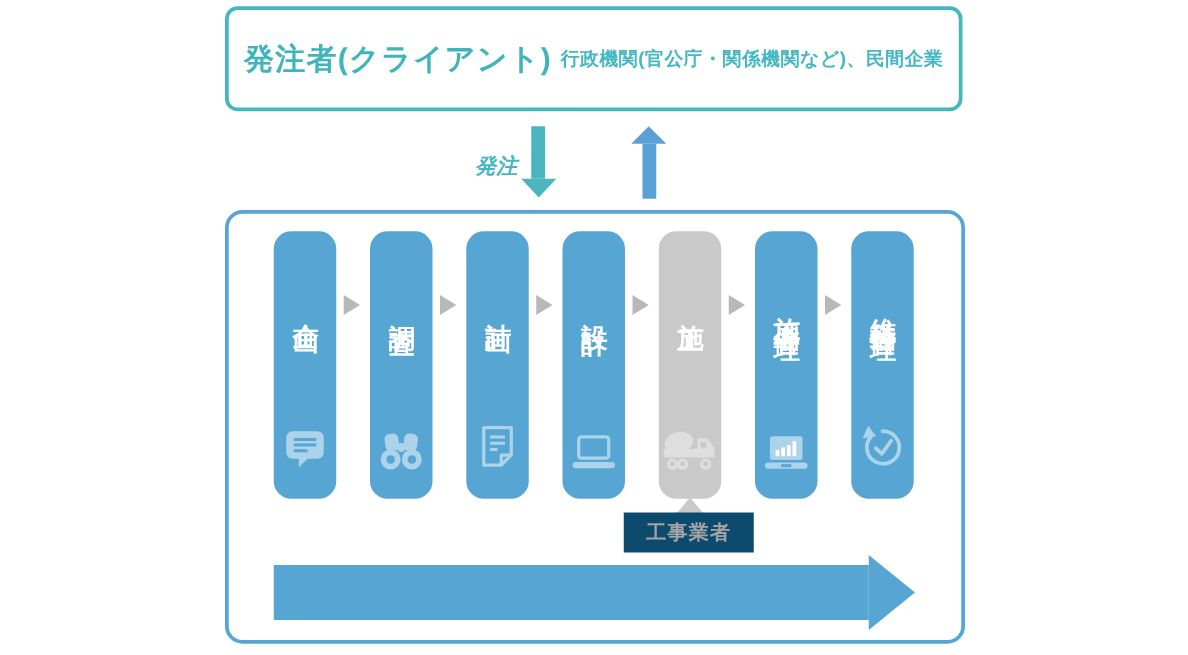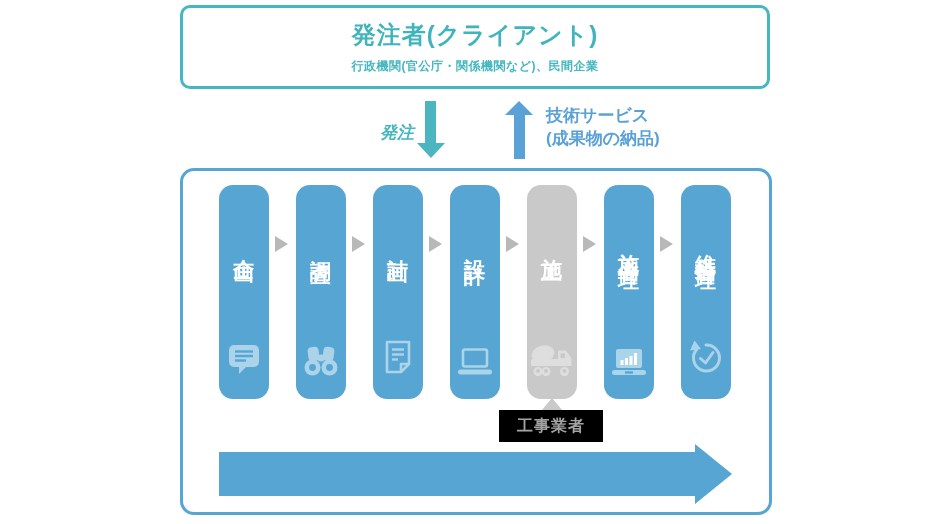--- a/index.html
+++ b/index.html
@@ -4,24 +4,24 @@
 <style>
   html,body{margin:0;padding:0;background:#fff;}
   .canvas{
     position:relative;width:950px;height:524px;background:#fff;overflow:hidden;
     font-family:"Liberation Sans","DejaVu Sans",sans-serif;
   }
   
   .client-box{
     position:absolute;left:180px;top:5px;width:584px;height:78px;
     border:3px solid #45b7c0;border-radius:10px;background:#fff;
-    display:flex;flex-direction:column;align-items:center;justify-content:center;gap:7px;
+    display:flex;align-items:center;justify-content:center;gap:7px;
   }
   .client-title{color:#3fb4bd;font-size:24px;font-weight:bold;letter-spacing:1px;}
-  .client-subtitle{color:#45b7c0;font-size:12px;font-weight:bold;letter-spacing:0.5px;}
+  .client-subtitle{color:#45b7c0;font-size:15px;font-weight:bold;letter-spacing:0.5px;}
   
   .order-label{position:absolute;left:356px;top:121px;width:58px;text-align:right;
     color:#45b7c0;font-size:17px;font-weight:bold;font-style:italic;}
   .arrow-down-shaft{position:absolute;left:425px;top:101px;width:11px;height:42px;background:#4bb5c0;}
   .arrow-down-head{position:absolute;left:417px;top:143px;width:0;height:0;
     border-left:14px solid transparent;border-right:14px solid transparent;border-top:15px solid #4bb5c0;}
   .arrow-up-head{position:absolute;left:505px;top:101px;width:0;height:0;
     border-left:14px solid transparent;border-right:14px solid transparent;border-bottom:14px solid #5aa1d6;}
   .arrow-up-shaft{position:absolute;left:514px;top:115px;width:11px;height:44px;background:#5aa1d6;}
   .service-label{position:absolute;left:546px;top:104px;color:#5aa1d6;
@@ -41,21 +41,21 @@
   .pill-icon{position:absolute;left:50%;bottom:22px;transform:translateX(-50%);}
   .p1{left:219px;} .p2{left:296px;} .p3{left:373px;} .p4{left:450px;}
   .p5{left:527px;} .p6{left:604px;} .p7{left:681px;}
   
   .stage-connector{position:absolute;top:236px;width:0;height:0;
     border-top:8px solid transparent;border-bottom:8px solid transparent;border-left:13px solid #b8b8b8;}
   .c1{left:275px;} .c2{left:352px;} .c3{left:429px;} .c4{left:506px;} .c5{left:583px;} .c6{left:660px;}
   
   .contractor-pointer{position:absolute;left:541px;top:398px;width:0;height:0;
     border-left:11px solid transparent;border-right:11px solid transparent;border-bottom:13px solid #c9c9c9;}
-  .contractor-box{position:absolute;left:499px;top:410px;width:104px;height:32px;background:#000000;
+  .contractor-box{position:absolute;left:499px;top:410px;width:104px;height:32px;background:#0c4a6e;
     display:flex;align-items:center;justify-content:center;}
   .contractor-label{color:#a3a3a3;font-size:16px;font-weight:bold;letter-spacing:1px;}
   
   .flow-arrow-body{position:absolute;left:219px;top:452px;width:476px;height:44px;background:#57a5d3;}
   .flow-arrow-head{position:absolute;left:695px;top:444px;width:0;height:0;
     border-top:30px solid transparent;border-bottom:30px solid transparent;border-left:37px solid #57a5d3;}
 </style>
 </head>
 <body>
 
@@ -65,24 +65,20 @@
     <div class="client-title">発注者(クライアント)</div>
     <div class="client-subtitle">行政機関(官公庁・関係機関など)、民間企業</div>
   </div>
 
   <div class="order-label">発注</div>
   <div class="arrow-down-shaft"></div>
   <div class="arrow-down-head"></div>
 
   <div class="arrow-up-head"></div>
   <div class="arrow-up-shaft"></div>
-  <div class="service-label">
-    <div>技術サービス</div>
-    <div>(成果物の納品)</div>
-  </div>
 
   <div class="process-box"></div>
 
   <div class="pill p1">
     <div class="pill-text-area">
       <span class="pill-label">企画</span>
     </div>
     <svg class="pill-icon" width="36" height="36" viewBox="0 0 36 36">
       <rect x="3" y="4" width="30" height="22" rx="5" fill="#abd3ea"></rect>
       <path d="M13 25 L13 33 L21 25 Z" fill="#abd3ea"></path>

